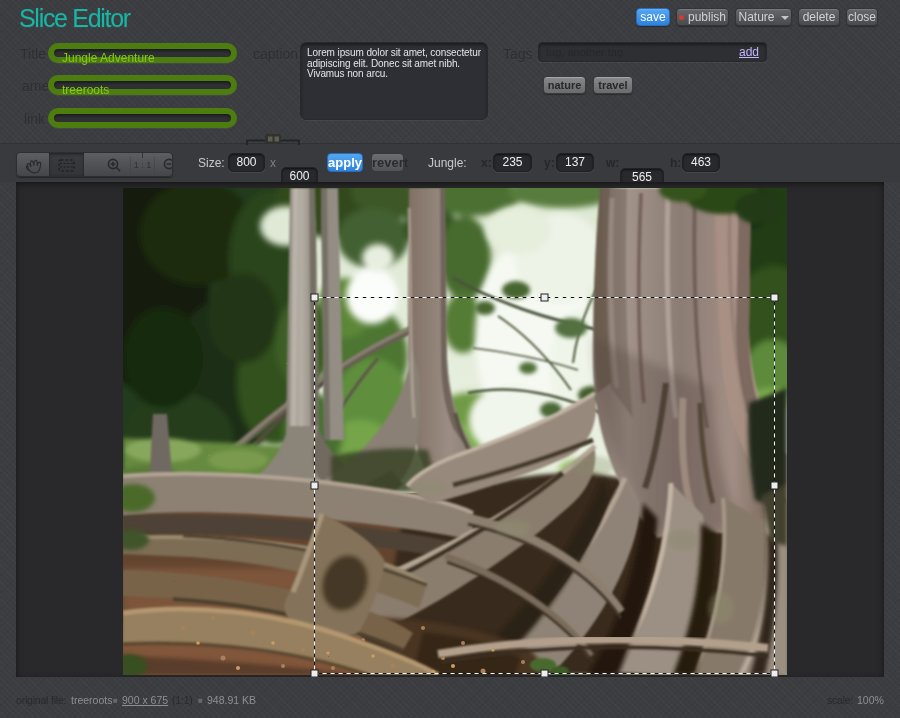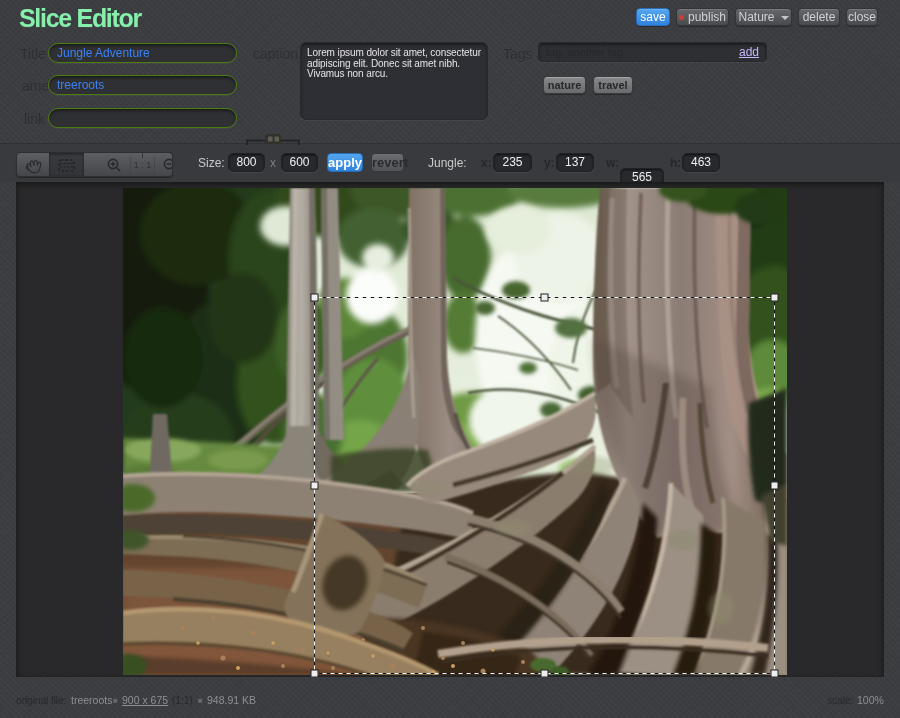--- a/index.html
+++ b/index.html
@@ -8,21 +8,21 @@
   font-family:"Liberation Sans", sans-serif;
   background-color:#3c3d41;
   background-image:
     repeating-linear-gradient(45deg, rgba(255,255,255,0.022) 0 1px, transparent 1px 4px),
     repeating-linear-gradient(-45deg, rgba(0,0,0,0.05) 0 1px, transparent 1px 4px);
   position:relative;
 }
 .abs { position:absolute; }
 h1 {
   position:absolute; left:19px; top:4px;
-  font-size:25px; font-weight:bold; color:#86efac;
+  font-size:25px; font-weight:normal; color:#14b8a6;
   text-shadow:0 1px 0 rgba(255,255,255,0.04);
   letter-spacing:-1.3px;
 }
 
 .btn {
   position:absolute; top:8px; height:18px;
   border-radius:4px; font-size:12px; color:#d2d2d4;
   text-align:center; line-height:16px;
   background:linear-gradient(#67686c,#494a4e);
   border:1px solid #333437;
@@ -31,23 +31,23 @@
 .btn.blue {
   background:linear-gradient(#56a7f0,#2f82dd);
   border:1px solid #2a6cb8; color:#fff;
 }
 .dot { display:inline-block; width:5px; height:5px; background:#d23c30; border-radius:50%; vertical-align:1px; margin-right:4px; }
 .caret { display:inline-block; width:0; height:0; border-left:4px solid transparent; border-right:4px solid transparent; border-top:4px solid #c5c5c7; vertical-align:1px; margin-left:6px; }
 
 .lbl { position:absolute; font-size:14px; color:#2d2e31; text-shadow:0 1px 0 rgba(255,255,255,0.03); }
 .inp {
   position:absolute; height:20px; line-height:18px;
-  background:#2f3034; border:1px solid #4d7c0f; border-radius:10px;
+  background:#2f3034; border:6px solid #4d7c0f; border-radius:10px;
   box-shadow:inset 0 2px 3px rgba(0,0,0,0.45), 0 1px 0 rgba(255,255,255,0.05);
-  color:#3b82f6; font-size:12px; line-height:18px; padding-left:8px;
+  color:#84cc16; font-size:12px; line-height:18px; padding-left:8px;
 }
 .caption {
   position:absolute; left:300px; top:42px; width:188px; height:78px;
   background:#2e2f34; border:1px solid #28292c; border-radius:6px;
   box-shadow:inset 0 2px 3px rgba(0,0,0,0.4), 0 1px 0 rgba(255,255,255,0.05);
   color:#e4e4e6; font-size:10px; line-height:10.5px; letter-spacing:-0.1px; padding:5px 6px;
 }
 .tagsinp {
   position:absolute; left:538px; top:42px; width:229px; height:20px;
   background:#2e2f33; border:1px solid #27282b; border-radius:4px;
@@ -162,21 +162,21 @@
   <svg class="abs" style="left:240px; top:-13px;" width="70" height="22" viewBox="0 0 70 22">
     <path d="M7,15 v-4.5 h52 v4.5" stroke="#232427" stroke-width="1.8" fill="none"></path>
     <rect x="25" y="4" width="16" height="10" rx="2" fill="#31322c"></rect>
     <rect x="28" y="6.5" width="4.5" height="5" fill="#5e5f52"></rect>
     <rect x="34.5" y="6.5" width="4.5" height="5" fill="#5e5f52"></rect>
   </svg>
 
   <div class="tlabel" style="left:198px; top:13px;">Size:</div>
   <div class="ninp" style="left:228px; top:10px; width:37px;">800</div>
   <div class="tlabel" style="left:270px; top:13px; color:#7e7f81;">x</div>
-  <div class="ninp" style="left:281px; top:10px; width:37px;">600</div>
+  <div class="ninp" style="left:281px; top:24px; width:37px;">600</div>
   <div class="tbtn" style="left:327px; top:10px; width:36px; background:linear-gradient(#55a6f0,#2f82dd); border:1px solid #2a6cb8; color:#fff;">apply</div>
   <div class="tbtn" style="left:371px; top:10px; width:33px; background:linear-gradient(#6d6e72,#525357); border:1px solid #37383b; color:#2a2b2e;">revert</div>
   <div class="tlabel" style="left:428px; top:13px;">Jungle:</div>
   <div class="dlabel" style="left:481px; top:13px;">x:</div>
   <div class="ninp" style="left:493px; top:10px; width:39px;">235</div>
   <div class="dlabel" style="left:544px; top:13px;">y:</div>
   <div class="ninp" style="left:556px; top:10px; width:38px;">137</div>
   <div class="dlabel" style="left:606px; top:13px;">w:</div>
   <div class="ninp" style="left:620px; top:25px; width:44px;text-decoration:underline;">565</div>
   <div class="dlabel" style="left:670px; top:13px;">h:</div>

